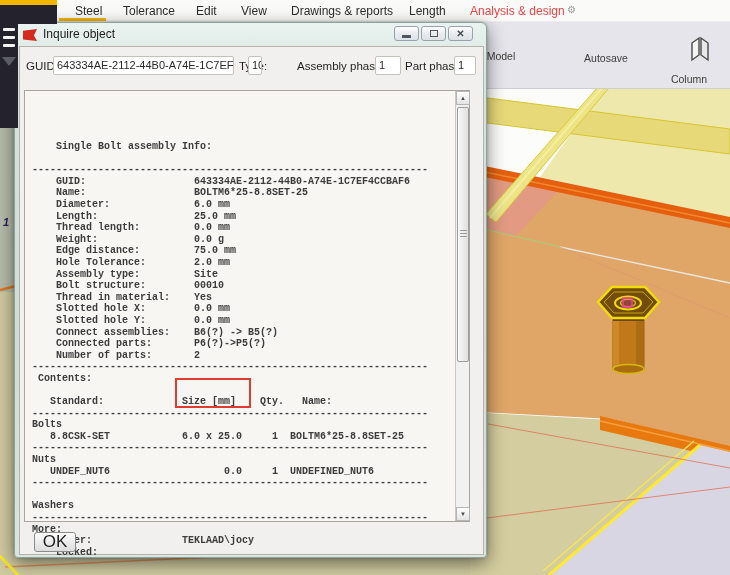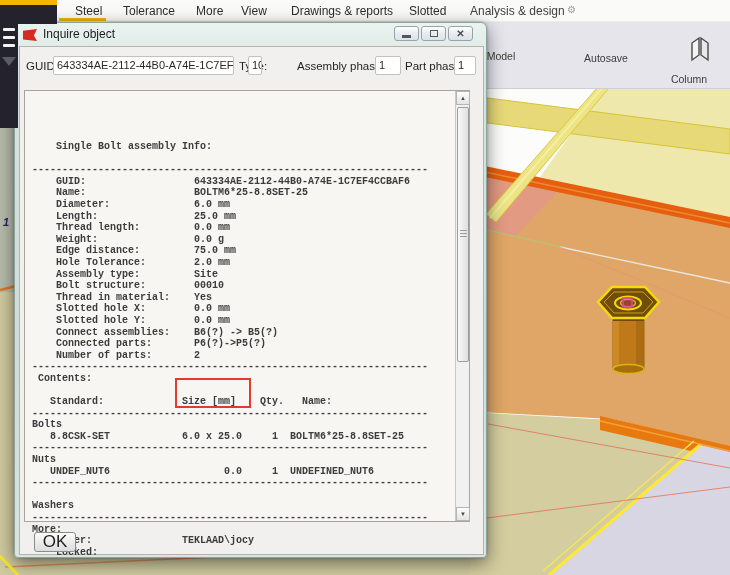--- a/index.html
+++ b/index.html
@@ -4,21 +4,21 @@
 <style>
   * { margin:0; padding:0; box-sizing:border-box; }
   html,body { width:730px; height:575px; overflow:hidden; }
   body { font-family:"Liberation Sans", sans-serif; background:#fff; }
   #app { position:relative; width:730px; height:575px; overflow:hidden; background:#fbfbfa; }
   .abs { position:absolute; }
 
   
   #menubar { left:0; top:0; width:730px; height:22px; background:#fafaf9; border-bottom:1px solid #ededed; z-index:6; }
   .menu-tab { position:absolute; top:4px; font-size:12px; color:#2d2d2d; cursor:default; white-space:nowrap; }
-  .menu-tab.disabled { color:#404040; }
+  .menu-tab.disabled { color:#ef4444; }
   #tab-underline { position:absolute; left:59px; top:18px; width:47px; height:3px; background:#f2b600; }
   .gear { position:absolute; left:567px; top:4px; font-size:10px; color:#9b9b9b; }
 
   
   .corner-yellow { left:0; top:0; width:57px; height:5px; background:#f2b600; z-index:30; }
   .corner-dark  { left:0; top:5px; width:57px; height:19px; background:#23222d; z-index:30; }
   .corner-strip { left:0; top:5px; width:18px; height:123px; background:#23222d; z-index:30; }
   .hbar { position:absolute; left:3px; width:12px; height:2.5px; background:#f2f2f2; border-radius:1px; }
   .corner-tri { left:2px; top:57px; width:0; height:0; border-left:7px solid transparent; border-right:7px solid transparent; border-top:9px solid #5c5c66; z-index:31; }
 
@@ -125,24 +125,24 @@
       <ellipse cx="628" cy="303" rx="13" ry="6.5" fill="none" stroke="#f2dc08" stroke-width="2"></ellipse>
       <ellipse cx="628" cy="303" rx="7.5" ry="3.8" fill="none" stroke="#d9b70b" stroke-width="1.5"></ellipse>
       <rect x="623" y="298" width="9" height="9" fill="rgba(233,62,166,0.28)" stroke="#ea3eae" stroke-width="1.5"></rect>
     </g>
   </svg>
   <div id="grid-label" class="abs">1</div>
 
   <div id="menubar" class="abs">
     <span class="menu-tab" style="left:75px">Steel</span>
     <span class="menu-tab" style="left:123px">Tolerance</span>
-    <span class="menu-tab" style="left:196px">More</span>
+    <span class="menu-tab" style="left:196px">Edit</span>
     <span class="menu-tab" style="left:241px">View</span>
     <span class="menu-tab" style="left:291px">Drawings &amp; reports</span>
-    <span class="menu-tab" style="left:409px">Slotted</span>
+    <span class="menu-tab" style="left:409px">Length</span>
     <span class="menu-tab disabled" style="left:470px">Analysis &amp; design</span>
     <span class="gear">⚙</span>
     <div id="tab-underline"></div>
   </div>
 
   <div id="toolbar" class="abs">
     <div class="tb-item" style="left:424px; top:28px; width:40px">Model</div>
     <div class="tb-item" style="left:521px; top:30px; width:56px">Autosave</div>
     <div class="tb-item" style="left:610px; top:51px; width:44px">Column</div>
   </div>

